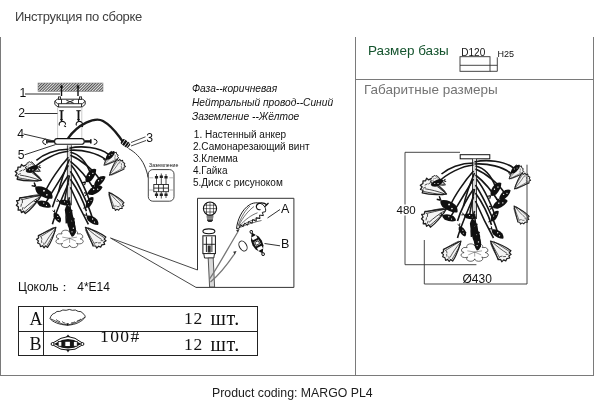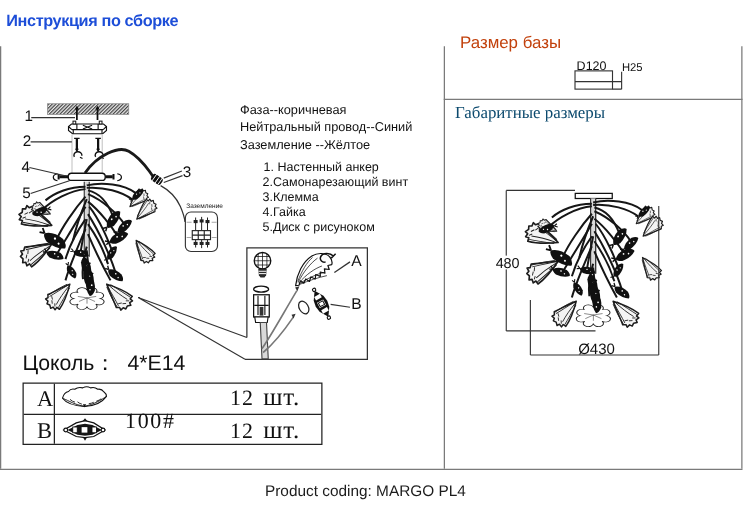--- a/index.html
+++ b/index.html
@@ -9,32 +9,32 @@
 </style>
 </head>
 <body>
 
   <div class="ln" style="left:0px;top:37px;width:1px;height:338px;"></div>
   <div class="ln" style="left:355px;top:37px;width:1px;height:338px;"></div>
   <div class="ln" style="left:593px;top:37px;width:1px;height:338px;"></div>
   <div class="ln" style="left:0px;top:375px;width:594px;height:1px;"></div>
   <div class="ln" style="left:355px;top:79px;width:239px;height:1px;"></div>
 
-  <div class="abs" style="left:5px;top:8.5px;font-size:13px;letter-spacing:-0.3px;color:#1d4ed8;font-weight:bold;">Инструкция по сборке</div>
-  <div class="abs" style="left:368px;top:26px;font-size:13.5px;color:#c2410c;">Размер базы</div>
-  <div class="abs" style="left:364px;top:81.5px;font-size:13.5px;color:#0c4a6e;font-family:Liberation Serif, serif;">Габаритные размеры</div>
-
-  <div class="abs" style="left:192px;top:81.5px;font-size:10.2px;line-height:14.3px;color:#111;">
+  <div class="abs" style="left:15px;top:8.5px;font-size:13px;letter-spacing:-0.3px;color:#404040;">Инструкция по сборке</div>
+  <div class="abs" style="left:368px;top:43px;font-size:13.5px;color:#14532d;">Размер базы</div>
+  <div class="abs" style="left:364px;top:81.5px;font-size:13.5px;color:#737373;">Габаритные размеры</div>
+
+  <div class="abs" style="left:192px;top:81.5px;font-size:10.2px;line-height:14.3px;color:#111;font-style:italic;">
     Фаза--коричневая<br>Нейтральный провод--Синий<br>Заземление --Жёлтое
   </div>
-  <div class="abs" style="left:210px;top:129px;font-size:10px;line-height:12px;color:#111;">
+  <div class="abs" style="left:193px;top:129px;font-size:10px;line-height:12px;color:#111;">
      1. Настенный анкер<br>2.Самонарезающий винт<br>3.Клемма<br>4.Гайка<br>5.Диск с рисуноком
   </div>
 
-  <div class="abs" style="left:18px;top:279px;font-size:17px;color:#111;">Цоколь：&nbsp;&nbsp;4*E14</div>
+  <div class="abs" style="left:18px;top:279px;font-size:12px;color:#111;">Цоколь：&nbsp;&nbsp;4*E14</div>
 
   <div class="abs" style="left:18px;top:306px;width:240px;height:50px;border:1px solid #222;box-sizing:border-box;">
     <div style="position:absolute;left:24px;top:0;width:1px;height:48px;background:#222;"></div>
     <div style="position:absolute;left:0;top:24px;width:238px;height:1px;background:#222;"></div>
     <div class="abs" style="left:10.5px;top:2.5px;font-family:'Liberation Serif',serif;font-size:18px;line-height:18px;">A</div>
     <div class="abs" style="left:10.5px;top:28px;font-family:'Liberation Serif',serif;font-size:18px;line-height:18px;">B</div>
     <div class="abs" style="left:81px;top:21px;font-family:'Liberation Serif',serif;font-size:17.5px;line-height:17.5px;letter-spacing:1.4px;">100#</div>
     <div class="abs" style="left:165px;top:3px;font-family:'Liberation Serif',serif;font-size:17.5px;line-height:17.5px;letter-spacing:0.8px;">12</div>
     <div class="abs" style="left:191.5px;top:1px;font-family:'Liberation Serif',serif;font-size:20px;line-height:20px;letter-spacing:0.6px;">шт.</div>
     <div class="abs" style="left:165px;top:28.5px;font-family:'Liberation Serif',serif;font-size:17.5px;line-height:17.5px;letter-spacing:0.8px;">12</div>

